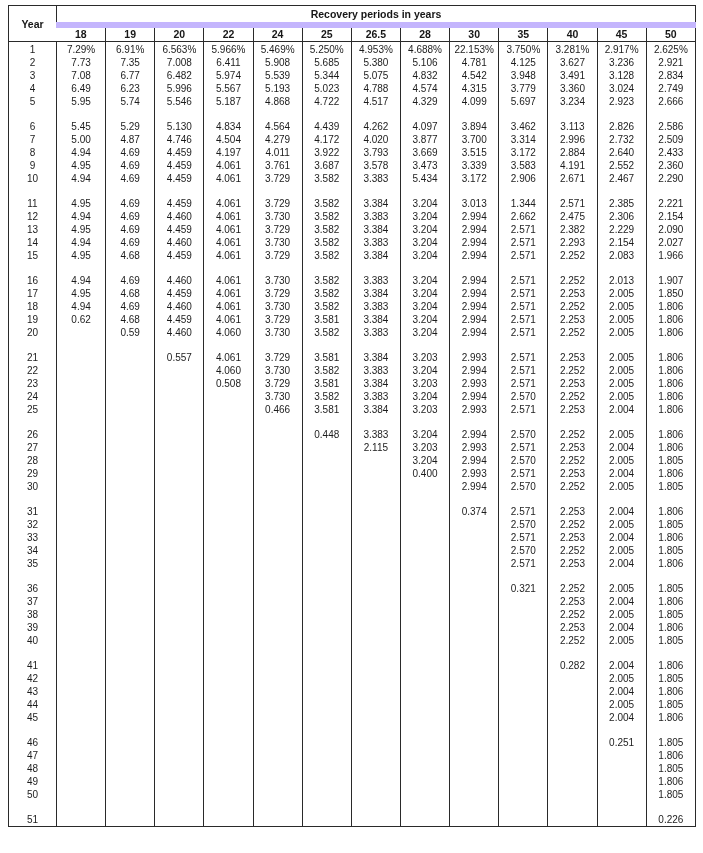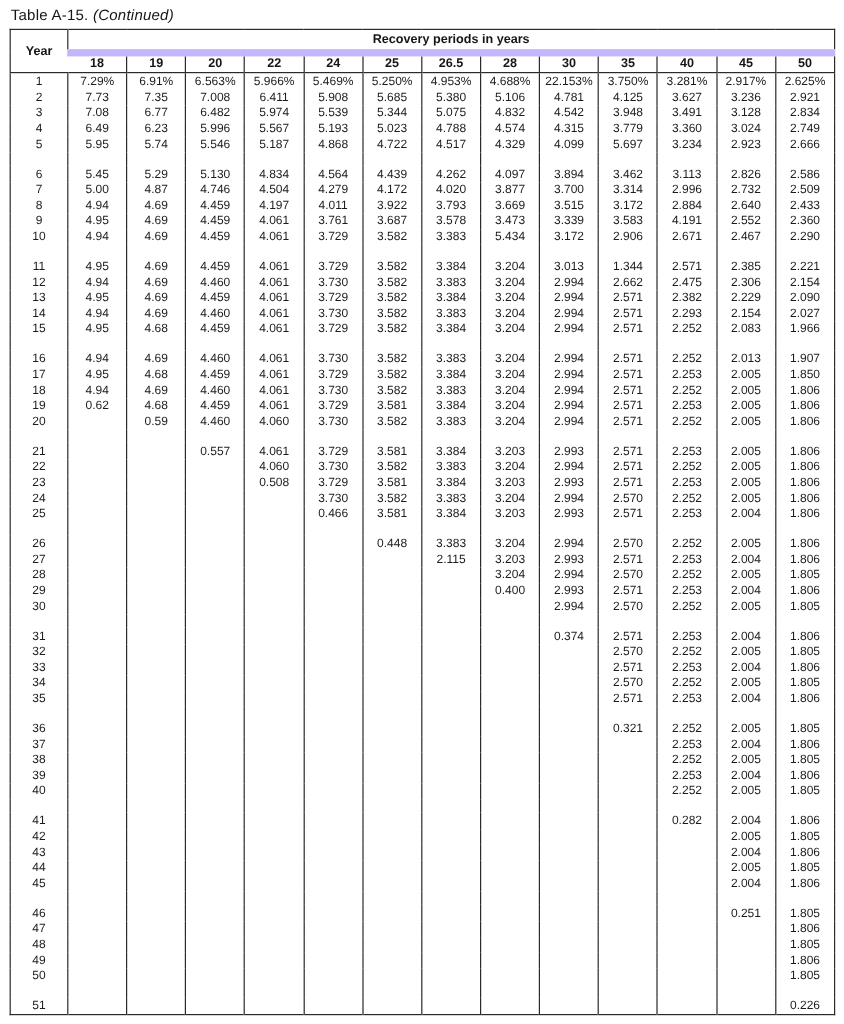--- a/index.html
+++ b/index.html
@@ -63,24 +63,20 @@
     color: #1c1c1c;
   }
   tbody tr.first-of-group td { padding-top: 1px; }
   tbody tr.spacer td { height: 11px; }
   td.year-cell { font-size: 10px; color: #1c1c1c; }
 </style>
 </head>
 <body>
 
 <div class="page">
-  <div class="title">
-    <span>Table A-15.</span>
-    <span class="italic">(Continued)</span>
-  </div>
 
   <table class="macrs">
     <thead>
       <tr class="head-group">
         <th class="year-th" rowspan="2">Year</th>
         <th class="group-th" colspan="13">Recovery periods in years</th>
       </tr>
       <tr class="head-cols" id="col-headers">
           <th>18</th>
           <th>19</th>

